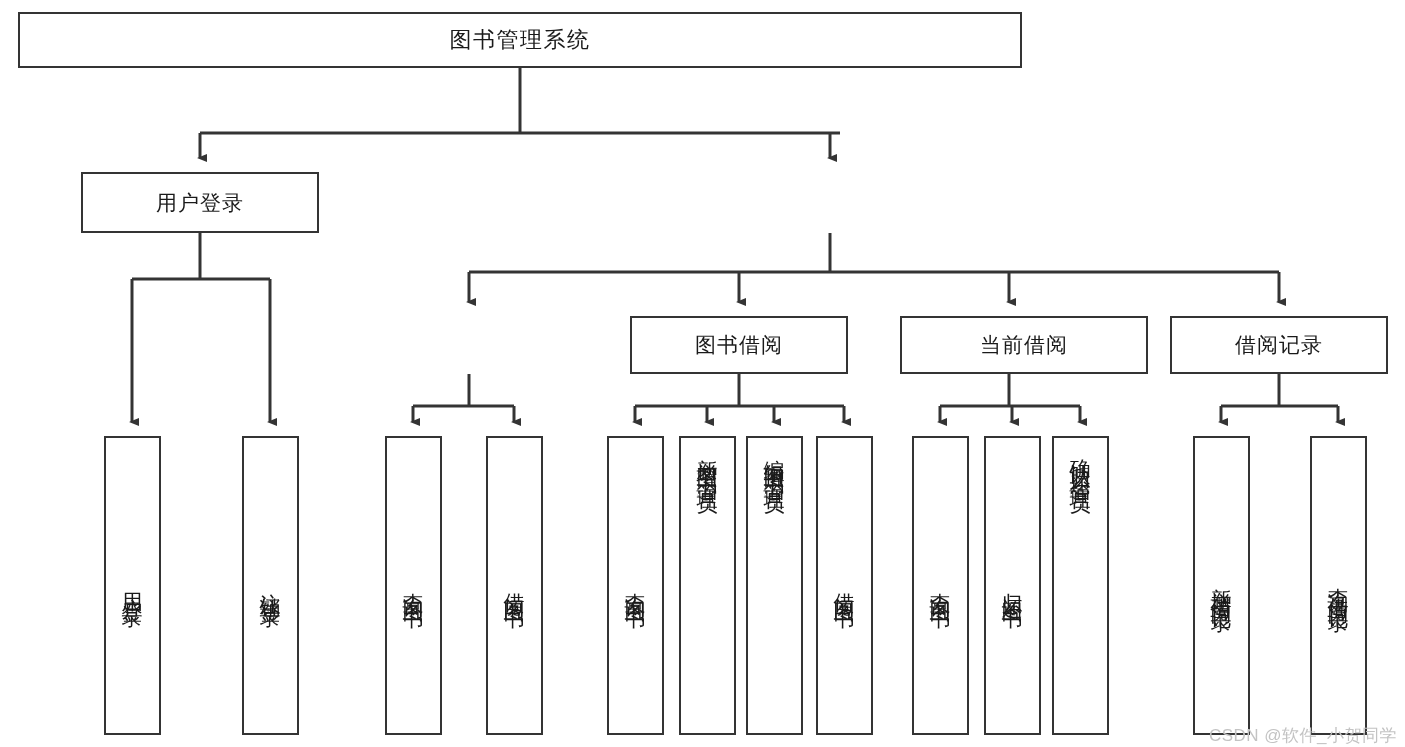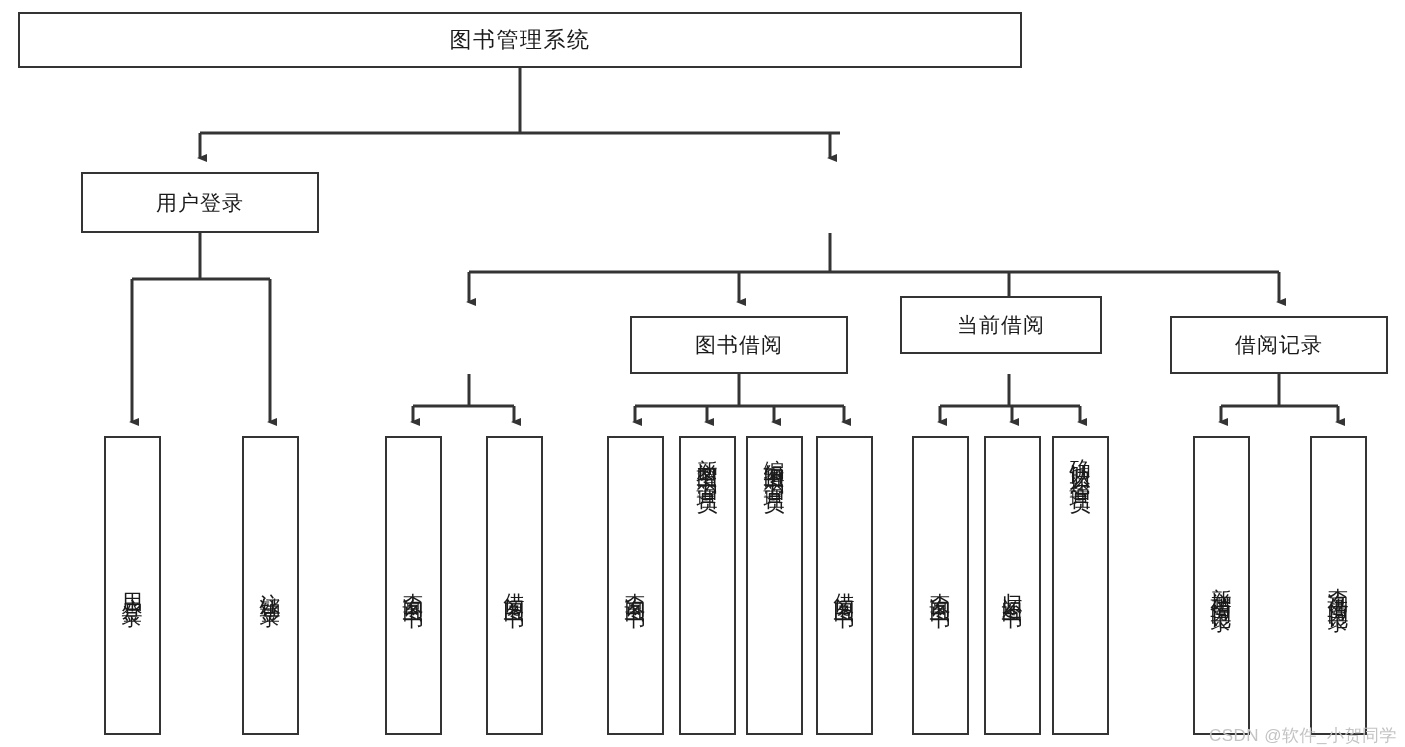--- a/index.html
+++ b/index.html
@@ -140,21 +140,21 @@
     <span class="lbl">图书管理系统</span>
   </div>
 
   <div class="node h" style="left:81px; top:172px; width:238px; height:61px;">
     <span class="lbl">用户登录</span>
   </div>
 
   <div class="node h" style="left:630px; top:316px; width:218px; height:58px;">
     <span class="lbl">图书借阅</span>
   </div>
-  <div class="node h" style="left:900px; top:296px; width:202px; height:58px;">
+  <div class="node h" style="left:900px; top:316px; width:248px; height:58px;">
     <span class="lbl">当前借阅</span>
   </div>
   <div class="node h" style="left:1170px; top:316px; width:218px; height:58px;">
     <span class="lbl">借阅记录</span>
   </div>
 
   <div class="node v mid" style="left:104px; top:436px; width:57px; height:299px;">
     <span class="lbl">用户登录</span>
   </div>
   <div class="node v mid" style="left:242px; top:436px; width:57px; height:299px;">

